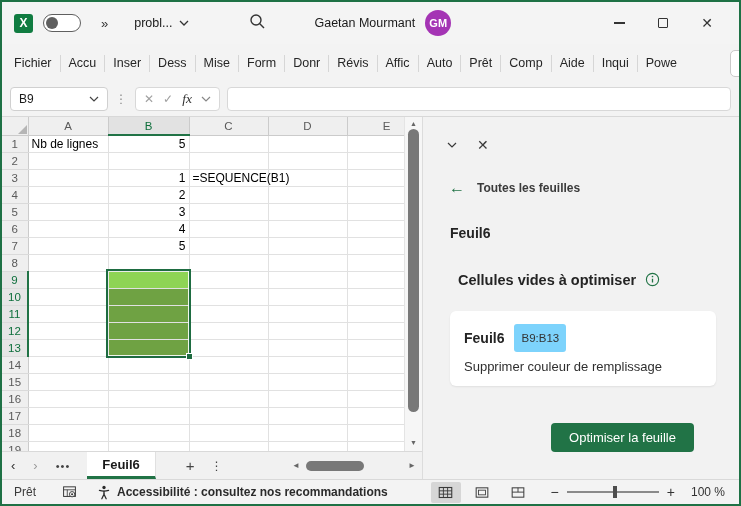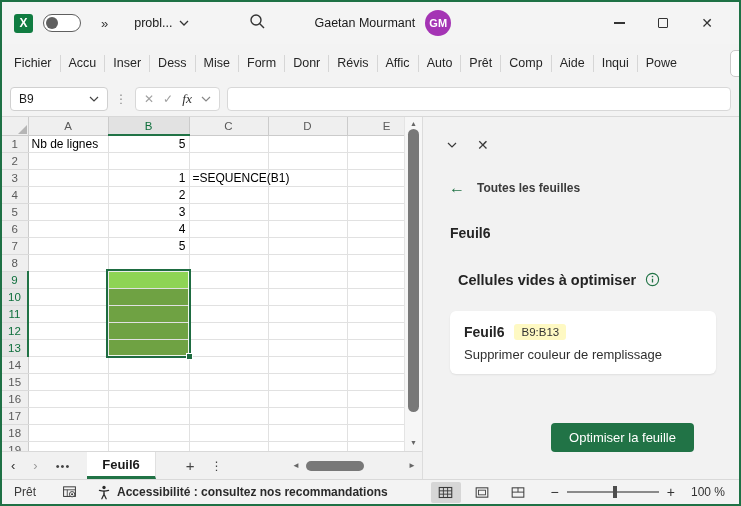--- a/index.html
+++ b/index.html
@@ -88,21 +88,21 @@
   .panel-close { font-size: 14px; color: #3a3a3a; margin-right: 2px; }
   .back-row { margin-top: 27px; margin-left: 10px; display: flex; align-items: center; gap: 12px; }
   .back-arrow { color: var(--accent, #217346); font-size: 16px; font-weight: bold; line-height: 1; }
   .back-label { font-size: 12px; font-weight: 600; color: #3b3b3b; }
   .pane-sheet { margin-top: 29px; margin-left: 11px; font-size: 14px; font-weight: 700; color: #242424; }
   .section-row { margin-top: 31px; margin-left: 19px; display: flex; align-items: flex-start; gap: 9px; }
   .section-title { font-size: 14.5px; font-weight: 700; color: #242424; }
   .card { margin-top: 23px; margin-left: 11px; width: 266px; background: #fff; border-radius: 6px; padding: 13px 14px 12px 14px; box-shadow: 0 1px 2px rgba(0,0,0,0.08); }
   .card-line1 { display: flex; align-items: center; gap: 10px; }
   .card-sheet { font-size: 14px; font-weight: 700; color: #242424; }
-  .range-badge { background: #fef9c3; border-radius: 3px; padding: 2px 7px; font-size: 11.5px; color: #333; }
+  .range-badge { background: #7dd3fc; border-radius: 3px; padding: 8px 7px; font-size: 11.5px; color: #333; }
   .card-action { margin-top: 7px; font-size: 13px; color: #2f2f2f; }
   .cta-btn { position: absolute; right: 45px; bottom: 27px; background: var(--accent, #217346); color: #fff; border: none; border-radius: 4px; font-size: 13px; padding: 7px 18px; font-family: "Liberation Sans", sans-serif; }
   
   .statusbar { height: 25px; border-top: 1px solid #d9d9d9; background: #f3f3f3; display: flex; align-items: center; padding: 0 10px 0 12px; }
   .sb-mode { font-size: 12px; color: #3b3b3b; }
   .sb-icon { margin-left: 26px; display: flex; align-items: center; }
   .sb-acc { margin-left: 20px; display: flex; align-items: center; gap: 6px; }
   .sb-acc-text { font-size: 12px; font-weight: 600; color: #2b2b2b; }
   .sb-right { margin-left: auto; display: flex; align-items: center; }
   .view-btn { width: 30px; height: 21px; display: flex; align-items: center; justify-content: center; border-radius: 2px; margin-left: 6px; }

